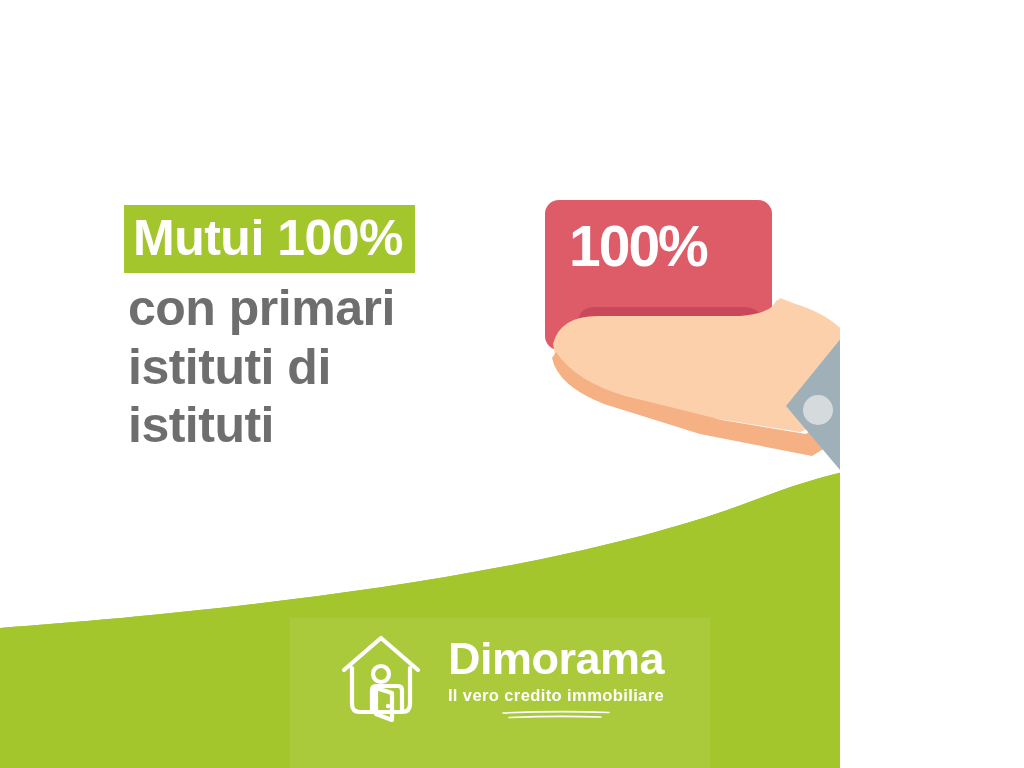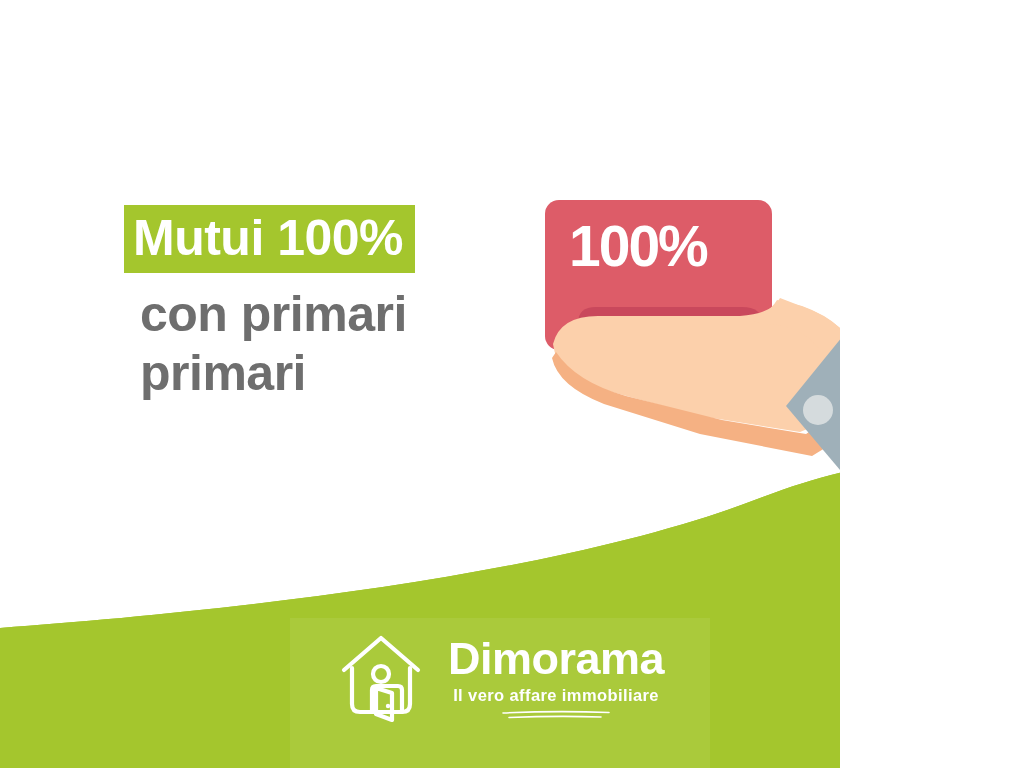--- a/index.html
+++ b/index.html
@@ -40,21 +40,21 @@
     background: #a4c62d;
     color: #ffffff;
     font-size: 50px;
     line-height: 1.12;
     font-weight: bold;
     letter-spacing: -0.5px;
     padding: 5px 12px 7px 9px;
     white-space: nowrap;
   }
   .headline-rest {
-    margin: 12px;
+    margin: 0;
     color: #6e6e6e;
     font-size: 50px;
     line-height: 1.17;
     font-weight: bold;
     letter-spacing: -0.5px;
   }
   .headline-rest span {
     display: block;
     padding-left: 4px;
   }
@@ -164,21 +164,22 @@
   <svg class="wave-layer" viewBox="0 0 1024 768" preserveAspectRatio="none">
     <path d="M0 628 C 220 612, 560 576, 760 498 C 880 452, 960 450, 1024 508 L 1024 768 L 0 768 Z" fill="#a4c62d"></path>
   </svg>
 
   <div class="headline">
     <span class="headline-hl-wrap">
       <span class="headline-hl">Mutui 100%</span>
     </span>
     <p class="headline-rest">
       <span>con primari</span>
-      <span>primari</span>
+      <span>istituti di</span>
+      <span>istituti</span>
     </p>
   </div>
 
   <div class="badge">
     <span class="badge-label">100%</span>
   </div>
 
   <svg class="hand-layer" viewBox="0 0 1024 768" preserveAspectRatio="none">
 
     <path d="M596 307 L742 307 Q762 307 762 323 Q762 339 742 339 L596 339 Q578 339 578 323 Q578 307 596 307 Z" fill="#c9485c"></path>
@@ -218,21 +219,21 @@
           <path d="M16 38 L16 74 Q16 82 24 82 L66 82 Q74 82 74 74 L74 38"></path>
           <circle cx="45" cy="44" r="8"></circle>
           <path d="M36 60 Q36 56 40 56 L62 56 Q66 56 66 60 L66 82 L36 82 Z"></path>
           <path d="M40 58 L56 63 L56 90 L40 84 Z"></path>
         </g>
         <circle cx="52" cy="76" r="2.2" fill="#ffffff"></circle>
       </svg>
 
       <div class="logo-words">
         <div class="logo-name">Dimorama</div>
-        <div class="logo-tagline">Il vero affare immobiliare</div>
+        <div class="logo-tagline">Il vero credito immobiliare</div>
         <svg class="logo-flourish" viewBox="0 0 110 10">
           <path d="M2 3 Q55 0.5 108 2.5" stroke="#ffffff" stroke-width="1.6" fill="none" stroke-linecap="round"></path>
           <path d="M8 7.5 Q56 5.6 100 7" stroke="#ffffff" stroke-width="1.6" fill="none" stroke-linecap="round"></path>
         </svg>
       </div>
     </div>
 
   </div>
 
 </div>

